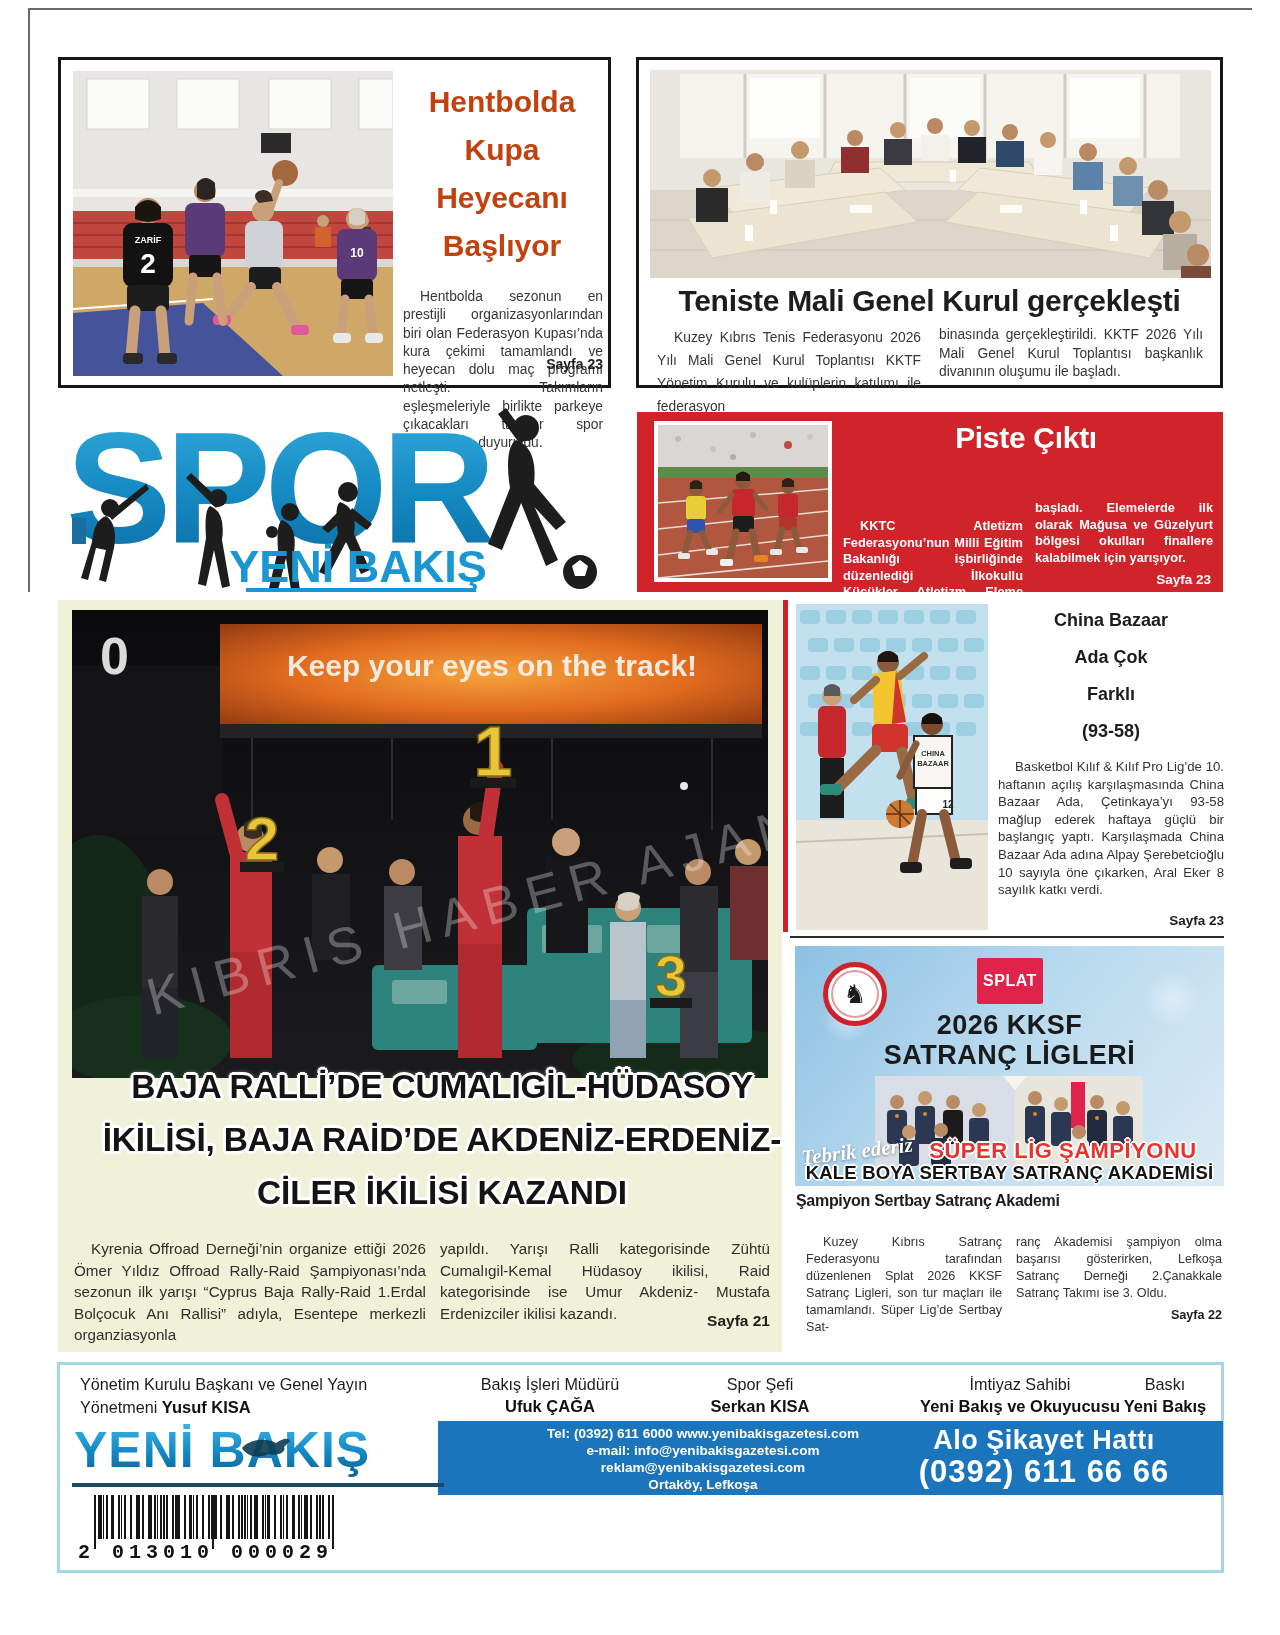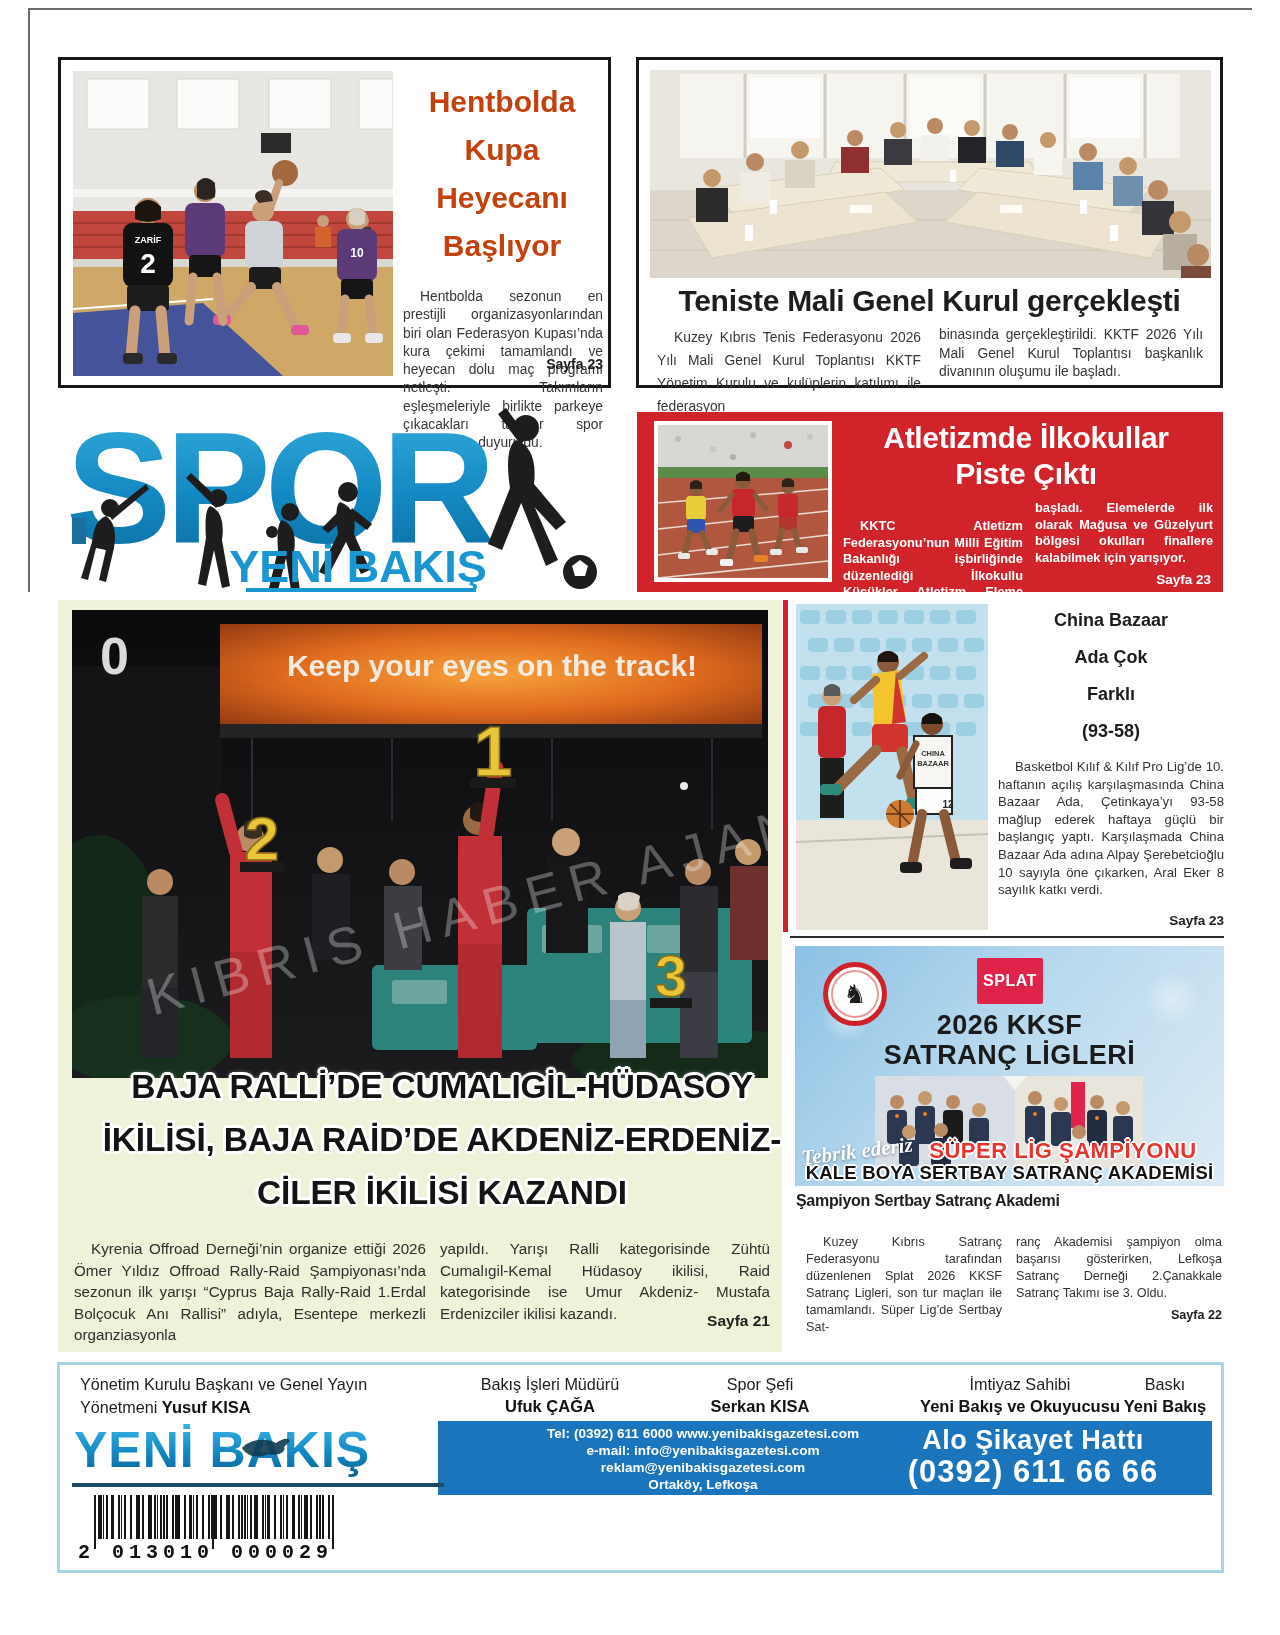--- a/index.html
+++ b/index.html
@@ -352,21 +352,20 @@
           <rect x="120" y="69" width="20" height="24" rx="4" fill="#c5272d"></rect>
           <rect x="121" y="92" width="18" height="13" rx="3" fill="#b2342c"></rect>
           <path d="M124 105 L118 128" stroke="#8a5a3a" stroke-width="6" stroke-linecap="round"></path>
           <path d="M136 105 L142 126" stroke="#8a5a3a" stroke-width="6" stroke-linecap="round"></path>
           <rect x="112" y="124" width="12" height="6" rx="2" fill="#e8e8e8"></rect>
             <rect x="138" y="122" width="12" height="6" rx="2" fill="#e8e8e8"></rect>
         </g>
       </svg>
     </div>
     <div class="abs ath-head" style="left:200px;top:8px;width:378px;">
-      <div>Atletizmde İlkokullar</div>
       <div>Piste Çıktı</div>
     </div>
     <div class="abs ath-body indent" style="left:206px;top:106px;width:180px;">KKTC Atletizm Federasyonu’nun Milli Eğitim Bakanlığı işbirliğinde düzenlediği İlkokullu Küçükler Atletizm Eleme Yarışları</div>
     <div class="abs ath-body" style="left:398px;top:88px;width:178px;">başladı. Elemelerde ilk olarak Mağusa ve Güzelyurt bölgesi okulları finallere kalabilmek için yarışıyor.</div>
     <div class="abs pageref white" style="right:12px;bottom:5px;font-size:13.5px;color:#fff;">Sayfa 23</div>
   </div>
 
   <div class="abs rally-block" style="left:58px;top:600px;width:724px;height:752px;">
     <svg class="abs" style="left:14px;top:10px;" width="696" height="468" viewBox="0 0 696 468">
       <defs>
@@ -675,21 +674,21 @@
     </div>
     <div class="abs staff" style="left:830px;top:8px;width:260px;text-align:center;">
       <div class="role">İmtiyaz Sahibi</div>
       <div class="name">Yeni Bakış ve Okuyucusu</div>
     </div>
     <div class="abs staff" style="left:1060px;top:8px;width:90px;text-align:center;">
       <div class="role">Baskı</div>
       <div class="name">Yeni Bakış</div>
     </div>
 
-    <div class="abs bluebar" style="left:378px;top:56px;width:774px;height:74px;">
+    <div class="abs bluebar" style="left:378px;top:56px;width:774px;height:74px;padding-left:11px;">
       <div class="abs contact" style="left:50px;top:4px;width:430px;">
         <div>Tel: (0392) 611 6000  www.yenibakisgazetesi.com</div>
         <div>e-mail: info@yenibakisgazetesi.com</div>
         <div>reklam@yenibakisgazetesi.com</div>
         <div>Ortaköy, Lefkoşa</div>
       </div>
       <div class="abs" style="right:14px;top:4px;width:330px;">
         <div class="hotline1">Alo Şikayet Hattı</div>
         <div class="hotline2">(0392) 611 66 66</div>
       </div>

